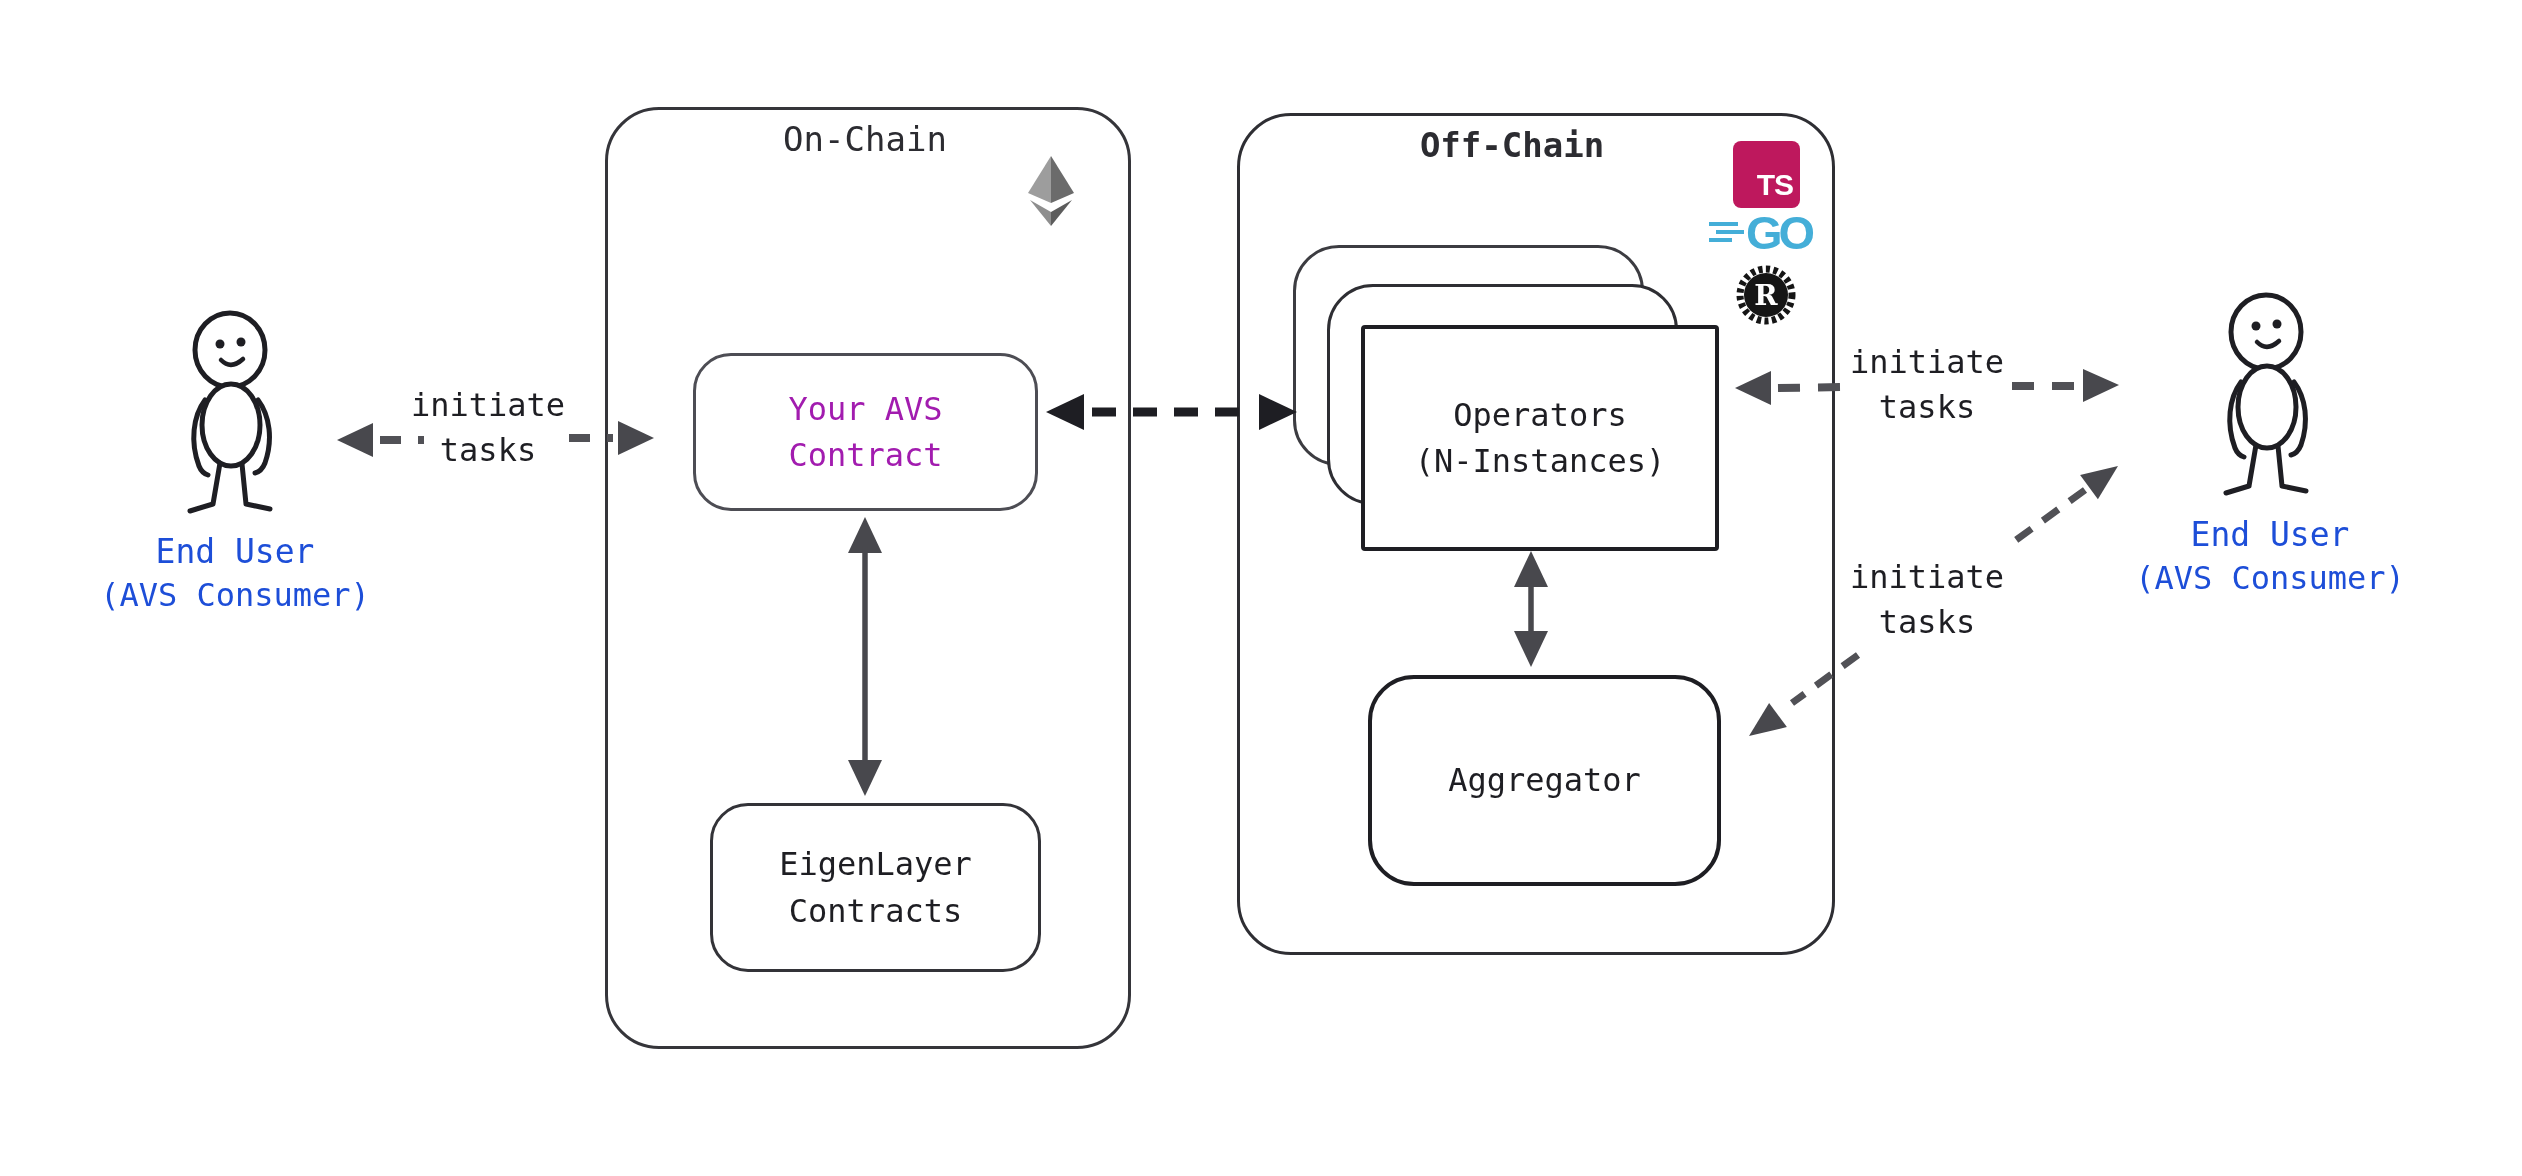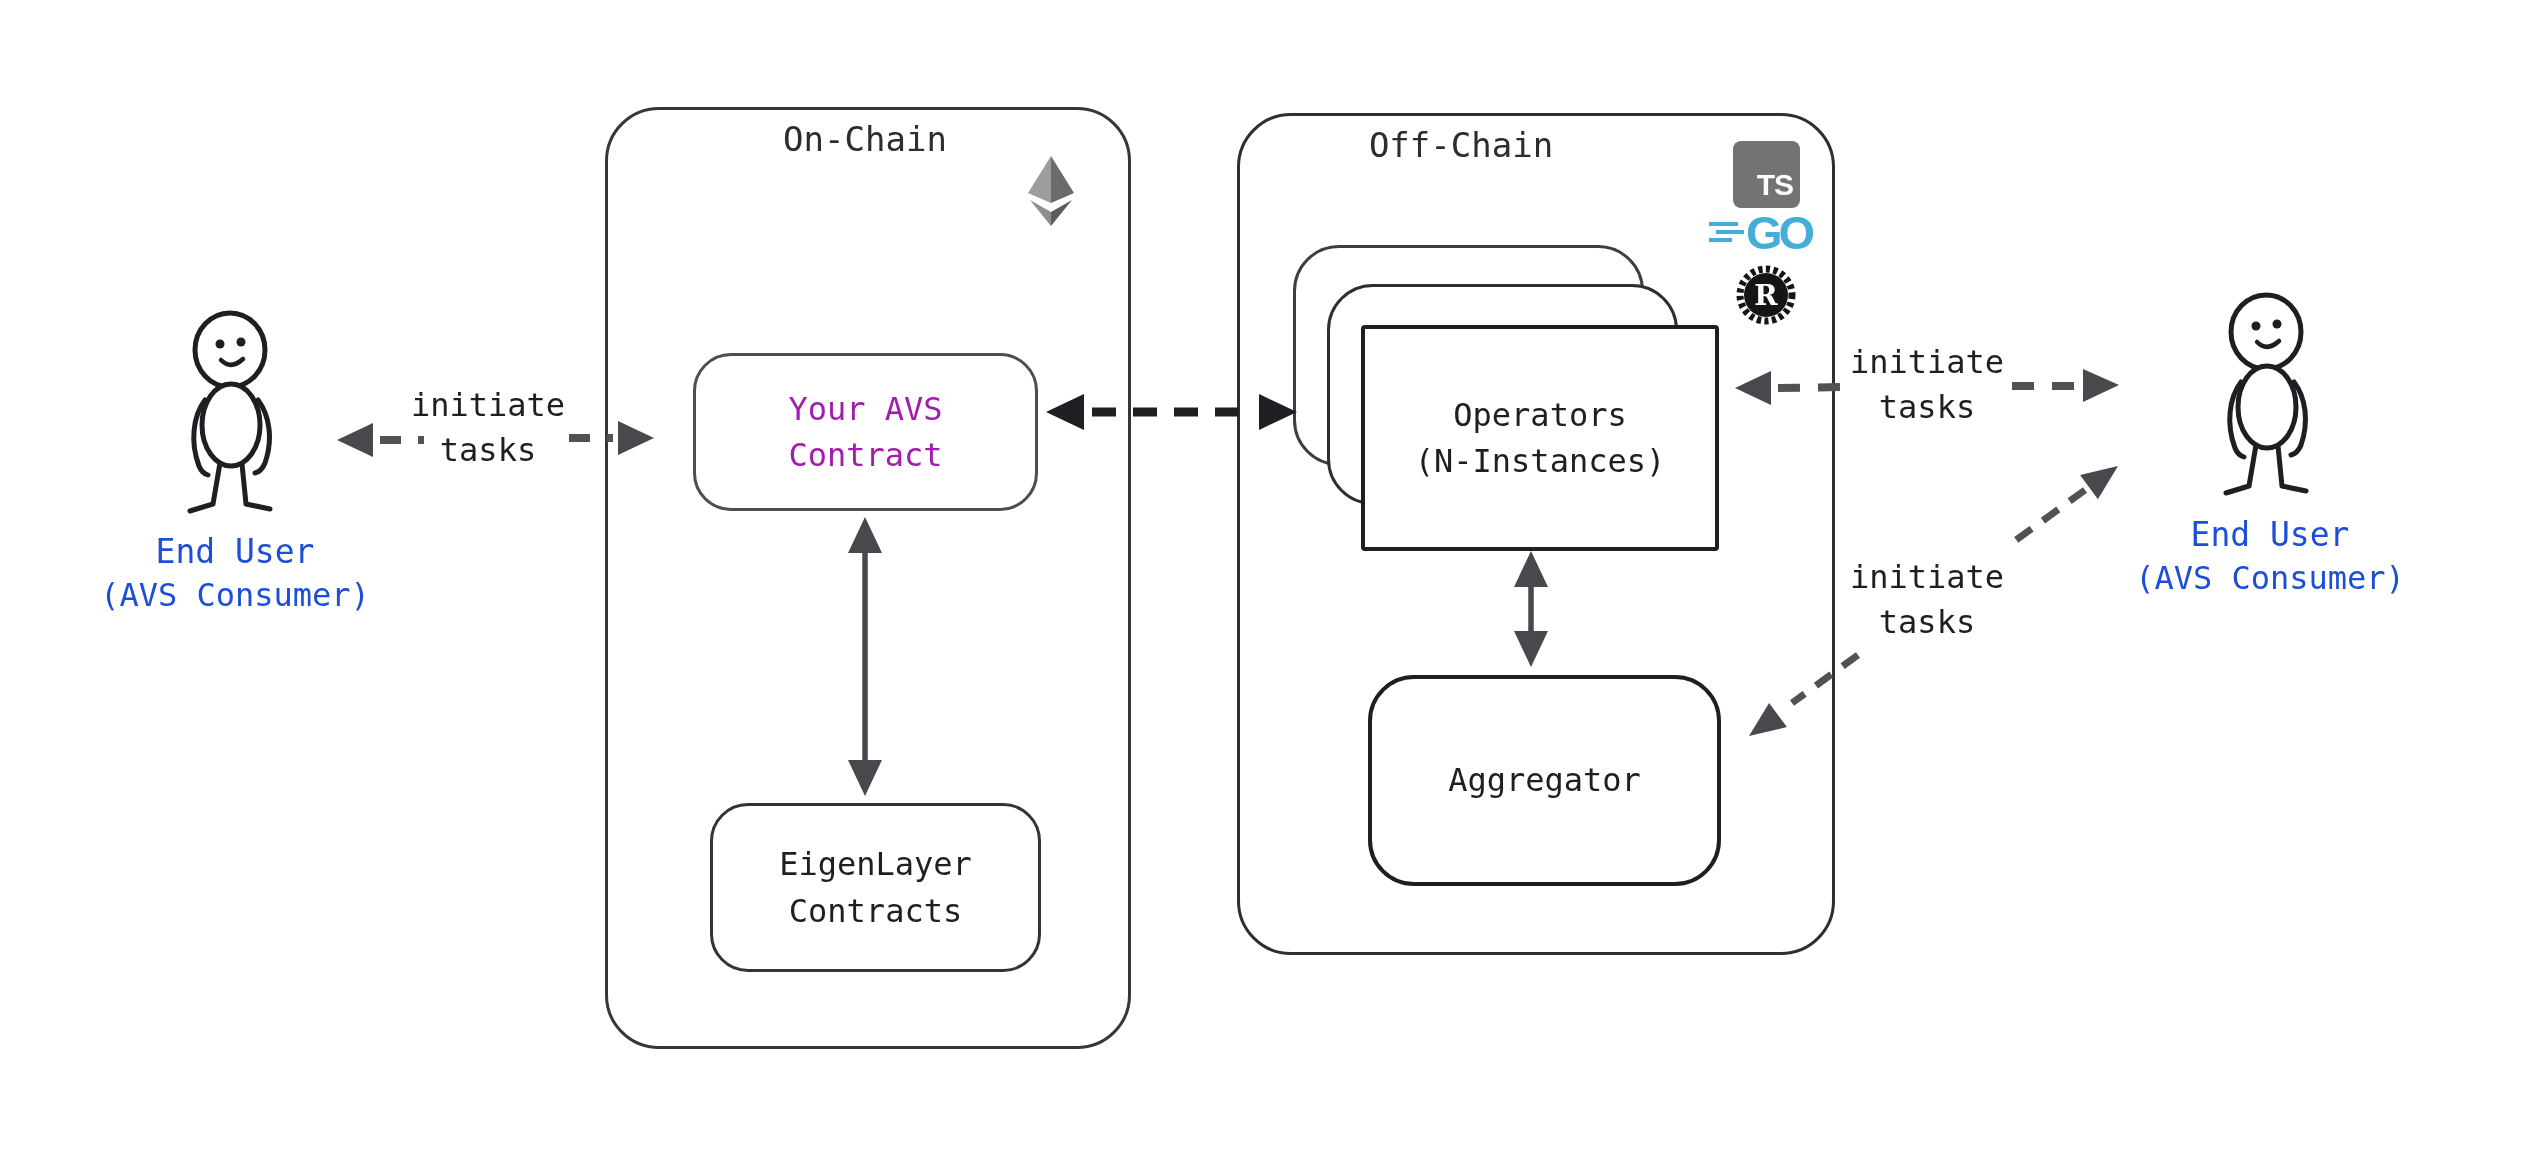--- a/index.html
+++ b/index.html
@@ -16,21 +16,21 @@
   }
   .box .lines span{display:block;}
   .lbl{position:absolute;text-align:center;line-height:1.38;}
   .title{font-size:34px;color:#2c2c31;}
   .node-text{font-size:32px;line-height:1.45;color:#1e1e23;}
   .gray-text{color:#a21caf;}
   .tasks{font-size:32px;color:#1e1e23;line-height:1.4;}
   .user-label{font-size:33px;color:#1d4ed8;line-height:1.32;}
   #svg-overlay{position:absolute;left:0;top:0;z-index:10;pointer-events:none;}
   .ts-icon{
-    position:absolute;left:1733px;top:141px;width:67px;height:67px;background:#737373;
+    position:absolute;left:1733px;top:141px;width:67px;height:67px;background:#be185d;
     border-radius:8px;display:flex;align-items:flex-end;justify-content:flex-end;
     padding:0;box-sizing:border-box;z-index:4;
   }
   .ts-icon span{
     color:#ffffff;font-family:"Liberation Sans",sans-serif;font-weight:bold;
     font-size:30px;margin:0 7px 6px 0;letter-spacing:-1px;
   }
   .go-icon{
     position:absolute;left:1706px;top:208px;width:112px;height:48px;display:flex;
     align-items:center;z-index:4;
@@ -43,21 +43,21 @@
 </style>
 </head>
 <body>
 
 <div id="canvas">
 
   <div class="container z1" style="left:605px;top:107px;width:520px;height:936px;"></div>
   <div class="lbl title z3" style="left:605px;top:116px;width:520px;">On-Chain</div>
 
   <div class="container z1" style="left:1237px;top:113px;width:592px;height:836px;border-color:#2e2e33;"></div>
-  <div class="lbl title z3" style="left:1165px;top:122px;width:592px;">Off-Chain</div>
+  <div class="lbl title z3" style="left:1216px;top:122px;width:592px;font-weight:bold;">Off-Chain</div>
 
   <div class="box z2" style="left:693px;top:353px;width:339px;height:152px;border-radius:38px;border-color:#4d4d54;">
     <div class="lines node-text gray-text">
       <span>Your AVS</span>
       <span>Contract</span>
     </div>
   </div>
 
   <div class="box z2" style="left:710px;top:803px;width:325px;height:163px;border-radius:38px;border-color:#333338;">
     <div class="lines node-text">

